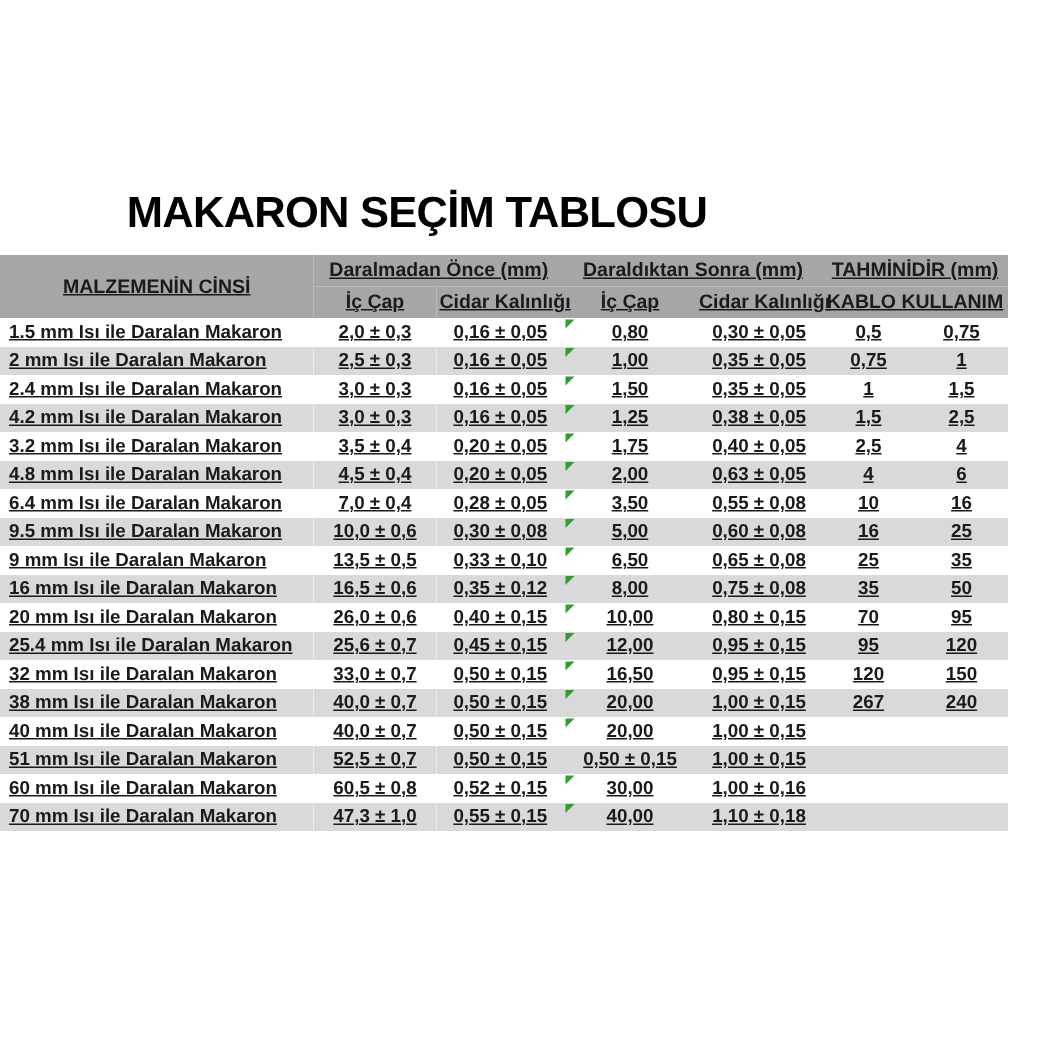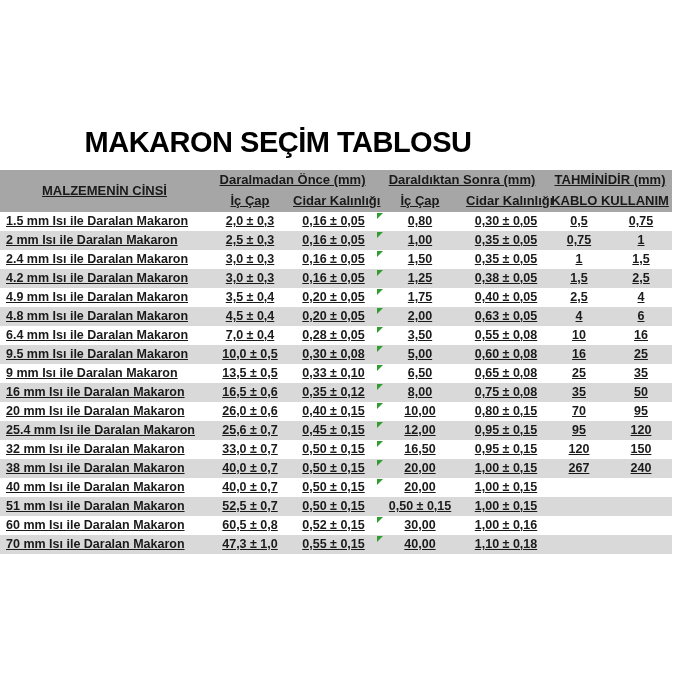--- a/index.html
+++ b/index.html
@@ -138,21 +138,21 @@
         <tr class="stripe">
           <td class="name">4.2 mm Isı ile Daralan Makaron</td>
           <td>3,0 ± 0,3</td>
           <td>0,16 ± 0,05</td>
           <td><span class="flag"></span>1,25</td>
           <td>0,38 ± 0,05</td>
           <td>1,5</td>
           <td>2,5</td>
         </tr>
         <tr>
-          <td class="name">4.9 mm Isı ile Daralan Makaron</td>
+          <td class="name">3.2 mm Isı ile Daralan Makaron</td>
           <td>3,5 ± 0,4</td>
           <td>0,20 ± 0,05</td>
           <td><span class="flag"></span>1,75</td>
           <td>0,40 ± 0,05</td>
           <td>2,5</td>
           <td>4</td>
         </tr>
         <tr class="stripe">
           <td class="name">4.8 mm Isı ile Daralan Makaron</td>
           <td>4,5 ± 0,4</td>
@@ -166,21 +166,21 @@
           <td class="name">6.4 mm Isı ile Daralan Makaron</td>
           <td>7,0 ± 0,4</td>
           <td>0,28 ± 0,05</td>
           <td><span class="flag"></span>3,50</td>
           <td>0,55 ± 0,08</td>
           <td>10</td>
           <td>16</td>
         </tr>
         <tr class="stripe">
           <td class="name">9.5 mm Isı ile Daralan Makaron</td>
-          <td>10,0 ± 0,5</td>
+          <td>10,0 ± 0,6</td>
           <td>0,30 ± 0,08</td>
           <td><span class="flag"></span>5,00</td>
           <td>0,60 ± 0,08</td>
           <td>16</td>
           <td>25</td>
         </tr>
         <tr>
           <td class="name">9 mm Isı ile Daralan Makaron</td>
           <td>13,5 ± 0,5</td>
           <td>0,33 ± 0,10</td>

